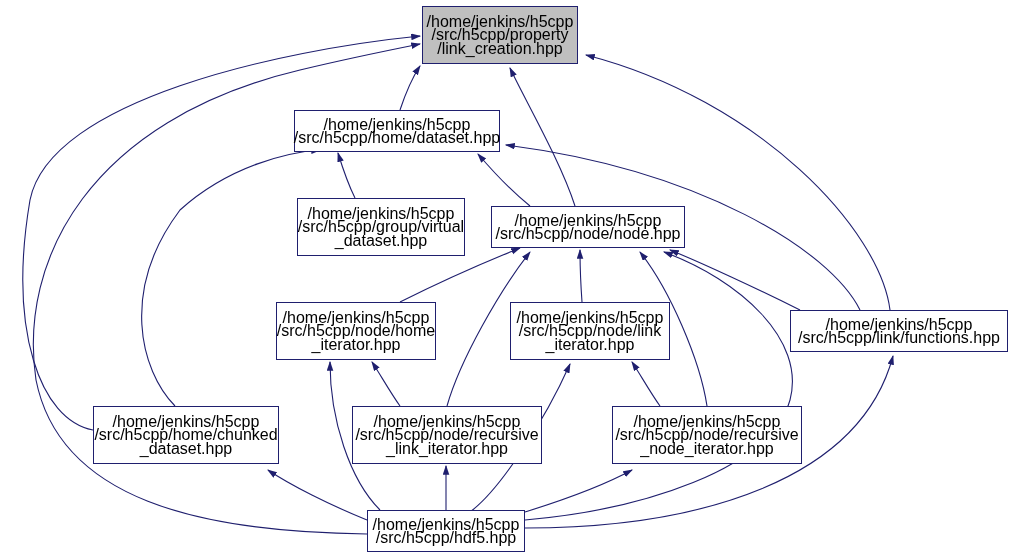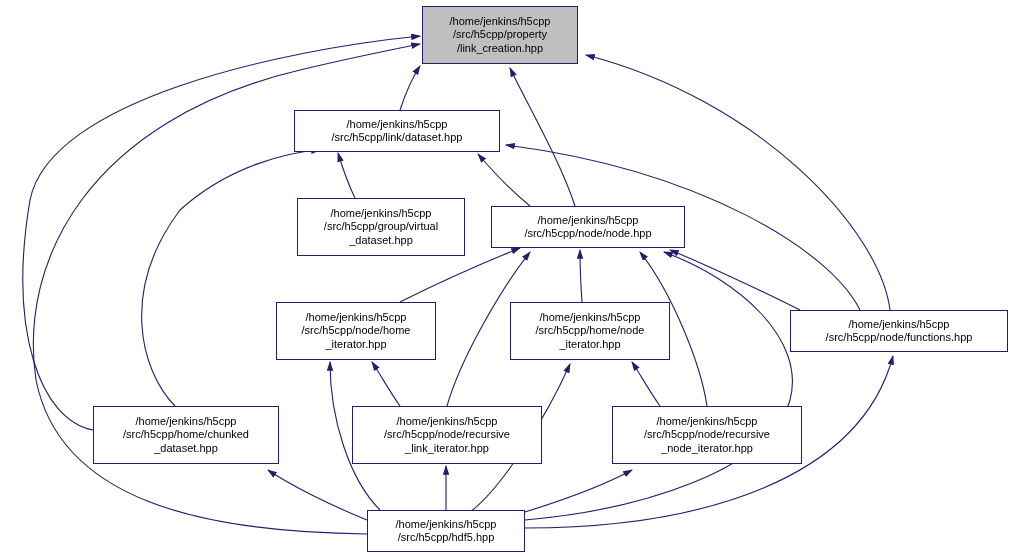--- a/index.html
+++ b/index.html
@@ -22,21 +22,21 @@
     width: 1016px;
     height: 557px;
     pointer-events: none;
   }
   .node {
     position: absolute;
     box-sizing: border-box;
     border: 1px solid #1f1f6e;
     background: #ffffff;
     color: #000000;
-    font-size: 11px;
+    font-size: 16px;
     line-height: 13.5px;
     text-align: center;
     display: flex;
     flex-direction: column;
     align-items: center;
     justify-content: center;
     white-space: pre;
     z-index: 2;
   }
   .node.highlight {
@@ -108,48 +108,48 @@
   </svg>
 
   <div class="node highlight" style="left:422px; top:6px; width:156px; height:58px;">
     <span>/home/jenkins/h5cpp</span>
     <span>/src/h5cpp/property</span>
     <span>/link_creation.hpp</span>
   </div>
 
   <div class="node" style="left:294px; top:110px; width:206px; height:42px;">
     <span>/home/jenkins/h5cpp</span>
-    <span>/src/h5cpp/link/dataset.hpp</span>
+    <span>/src/h5cpp/home/dataset.hpp</span>
   </div>
 
   <div class="node" style="left:297px; top:198px; width:168px; height:58px;">
     <span>/home/jenkins/h5cpp</span>
     <span>/src/h5cpp/group/virtual</span>
     <span>_dataset.hpp</span>
   </div>
 
   <div class="node" style="left:491px; top:206px; width:194px; height:42px;">
     <span>/home/jenkins/h5cpp</span>
     <span>/src/h5cpp/node/node.hpp</span>
   </div>
 
   <div class="node" style="left:790px; top:310px; width:218px; height:42px;">
     <span>/home/jenkins/h5cpp</span>
-    <span>/src/h5cpp/node/functions.hpp</span>
+    <span>/src/h5cpp/link/functions.hpp</span>
   </div>
 
   <div class="node" style="left:276px; top:302px; width:160px; height:58px;">
     <span>/home/jenkins/h5cpp</span>
     <span>/src/h5cpp/node/home</span>
     <span>_iterator.hpp</span>
   </div>
 
   <div class="node" style="left:510px; top:302px; width:160px; height:58px;">
     <span>/home/jenkins/h5cpp</span>
-    <span>/src/h5cpp/home/node</span>
+    <span>/src/h5cpp/node/link</span>
     <span>_iterator.hpp</span>
   </div>
 
   <div class="node" style="left:93px; top:406px; width:186px; height:58px;">
     <span>/home/jenkins/h5cpp</span>
     <span>/src/h5cpp/home/chunked</span>
     <span>_dataset.hpp</span>
   </div>
 
   <div class="node" style="left:352px; top:406px; width:190px; height:58px;">

